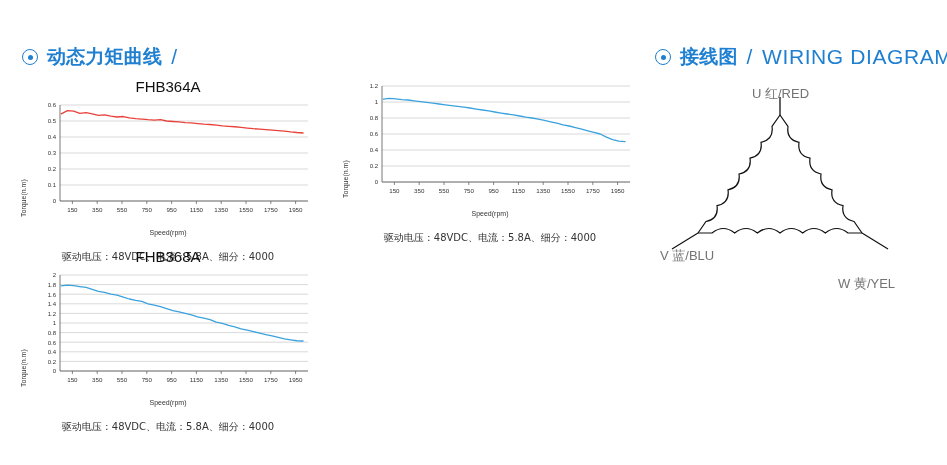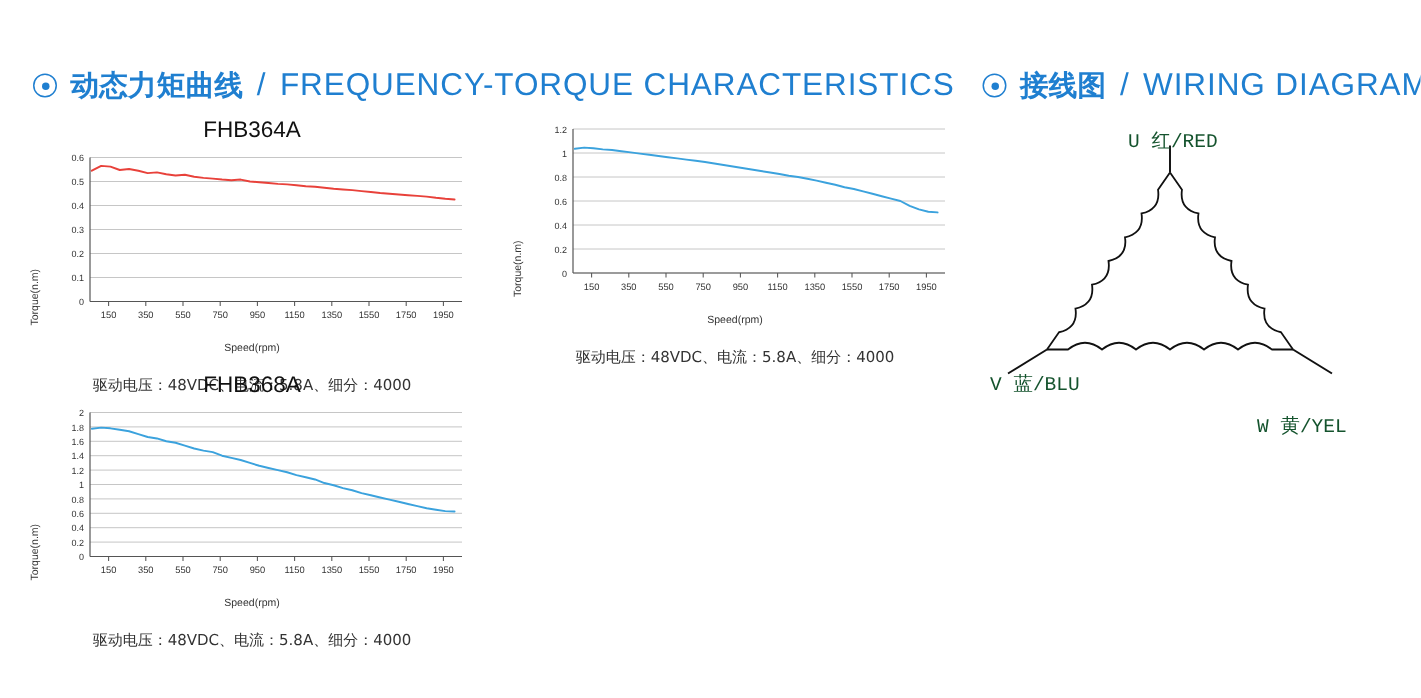--- a/index.html
+++ b/index.html
@@ -51,34 +51,33 @@
   }
   .axis-label-y{
     position:absolute;font-size:7px;color:#333;
     transform:rotate(-90deg);transform-origin:left top;white-space:nowrap;
   }
   svg{display:block;}
 
   
   #wiring{position:absolute;left:640px;top:85px;width:300px;height:210px;}
   .wire-label{
-    position:absolute;font-size:13px;color:#14532d;white-space:nowrap;
-    font-family:Liberation Mono, monospace;
+    position:absolute;font-size:13px;color:#737373;white-space:nowrap;
+    font-family:Liberation Sans, sans-serif;
   }
 </style>
 </head>
 <body>
 
 <div class="page">
 
   <div class="heading" id="heading-left">
     <span class="target-icon"></span>
     <span class="cn">动态力矩曲线</span>
     <span class="en">/</span>
-    <span class="en">FREQUENCY-TORQUE CHARACTERISTICS</span>
   </div>
 
   <div class="heading" id="heading-right">
     <span class="target-icon"></span>
     <span class="cn">接线图</span>
     <span class="en">/</span>
     <span class="en">WIRING DIAGRAM</span>
   </div>
 
   <div class="chart-block" id="chart-0" style="left:18px;top:78px;width:300px;">

